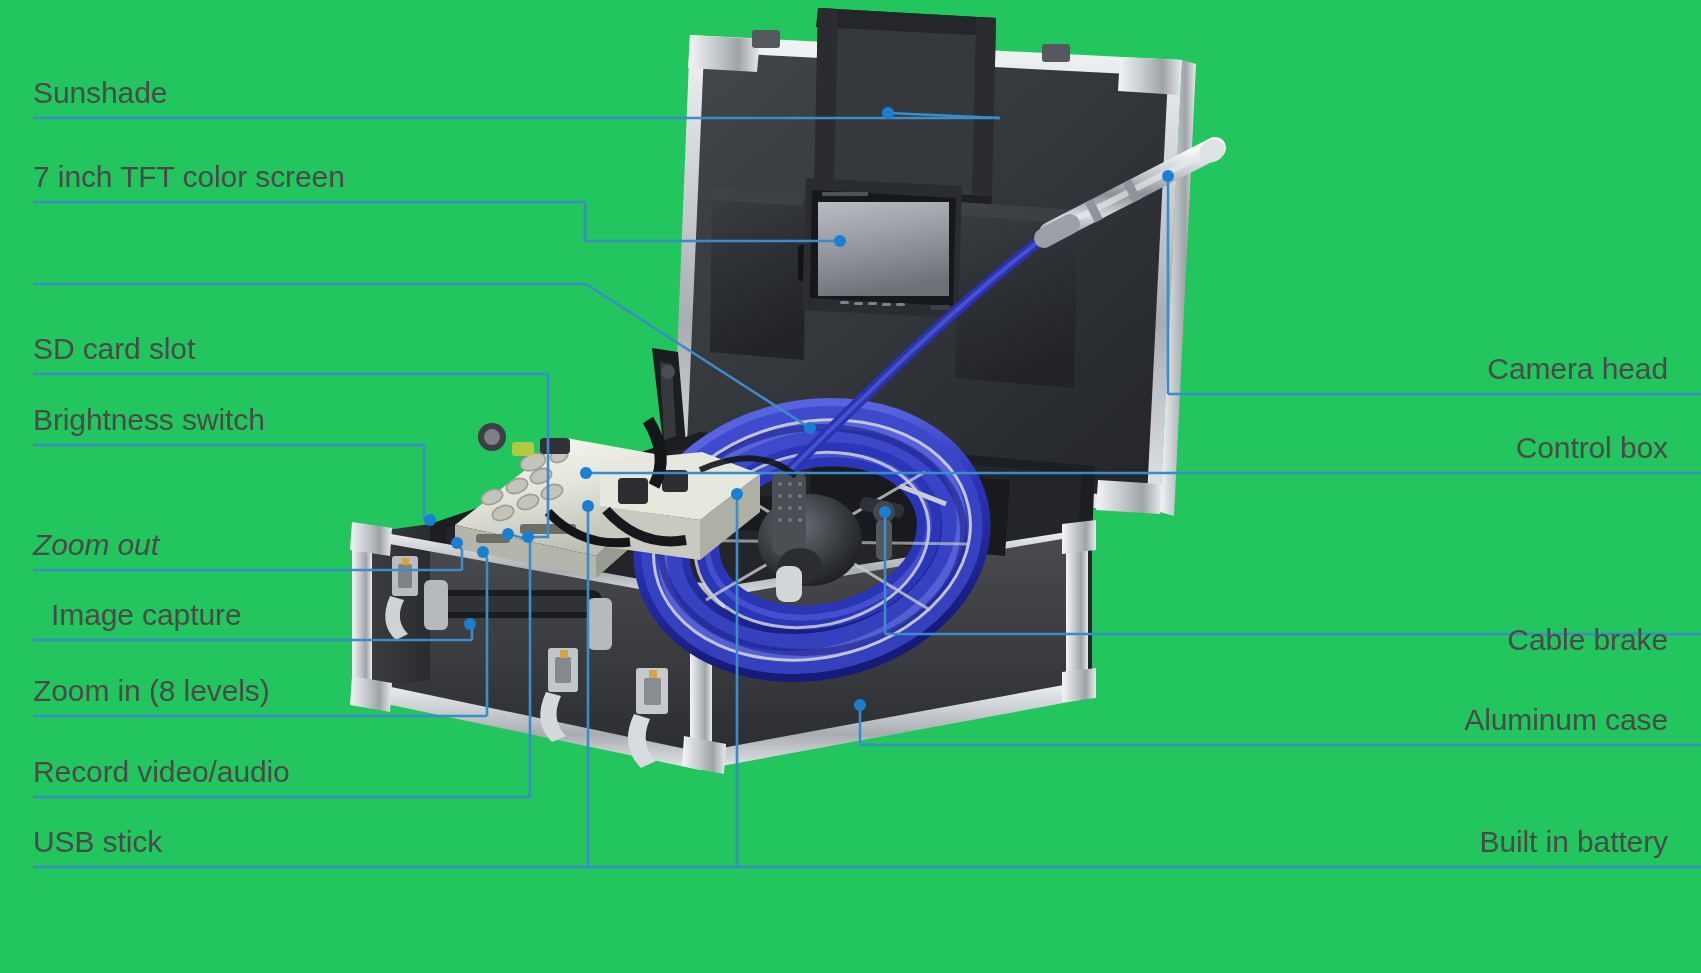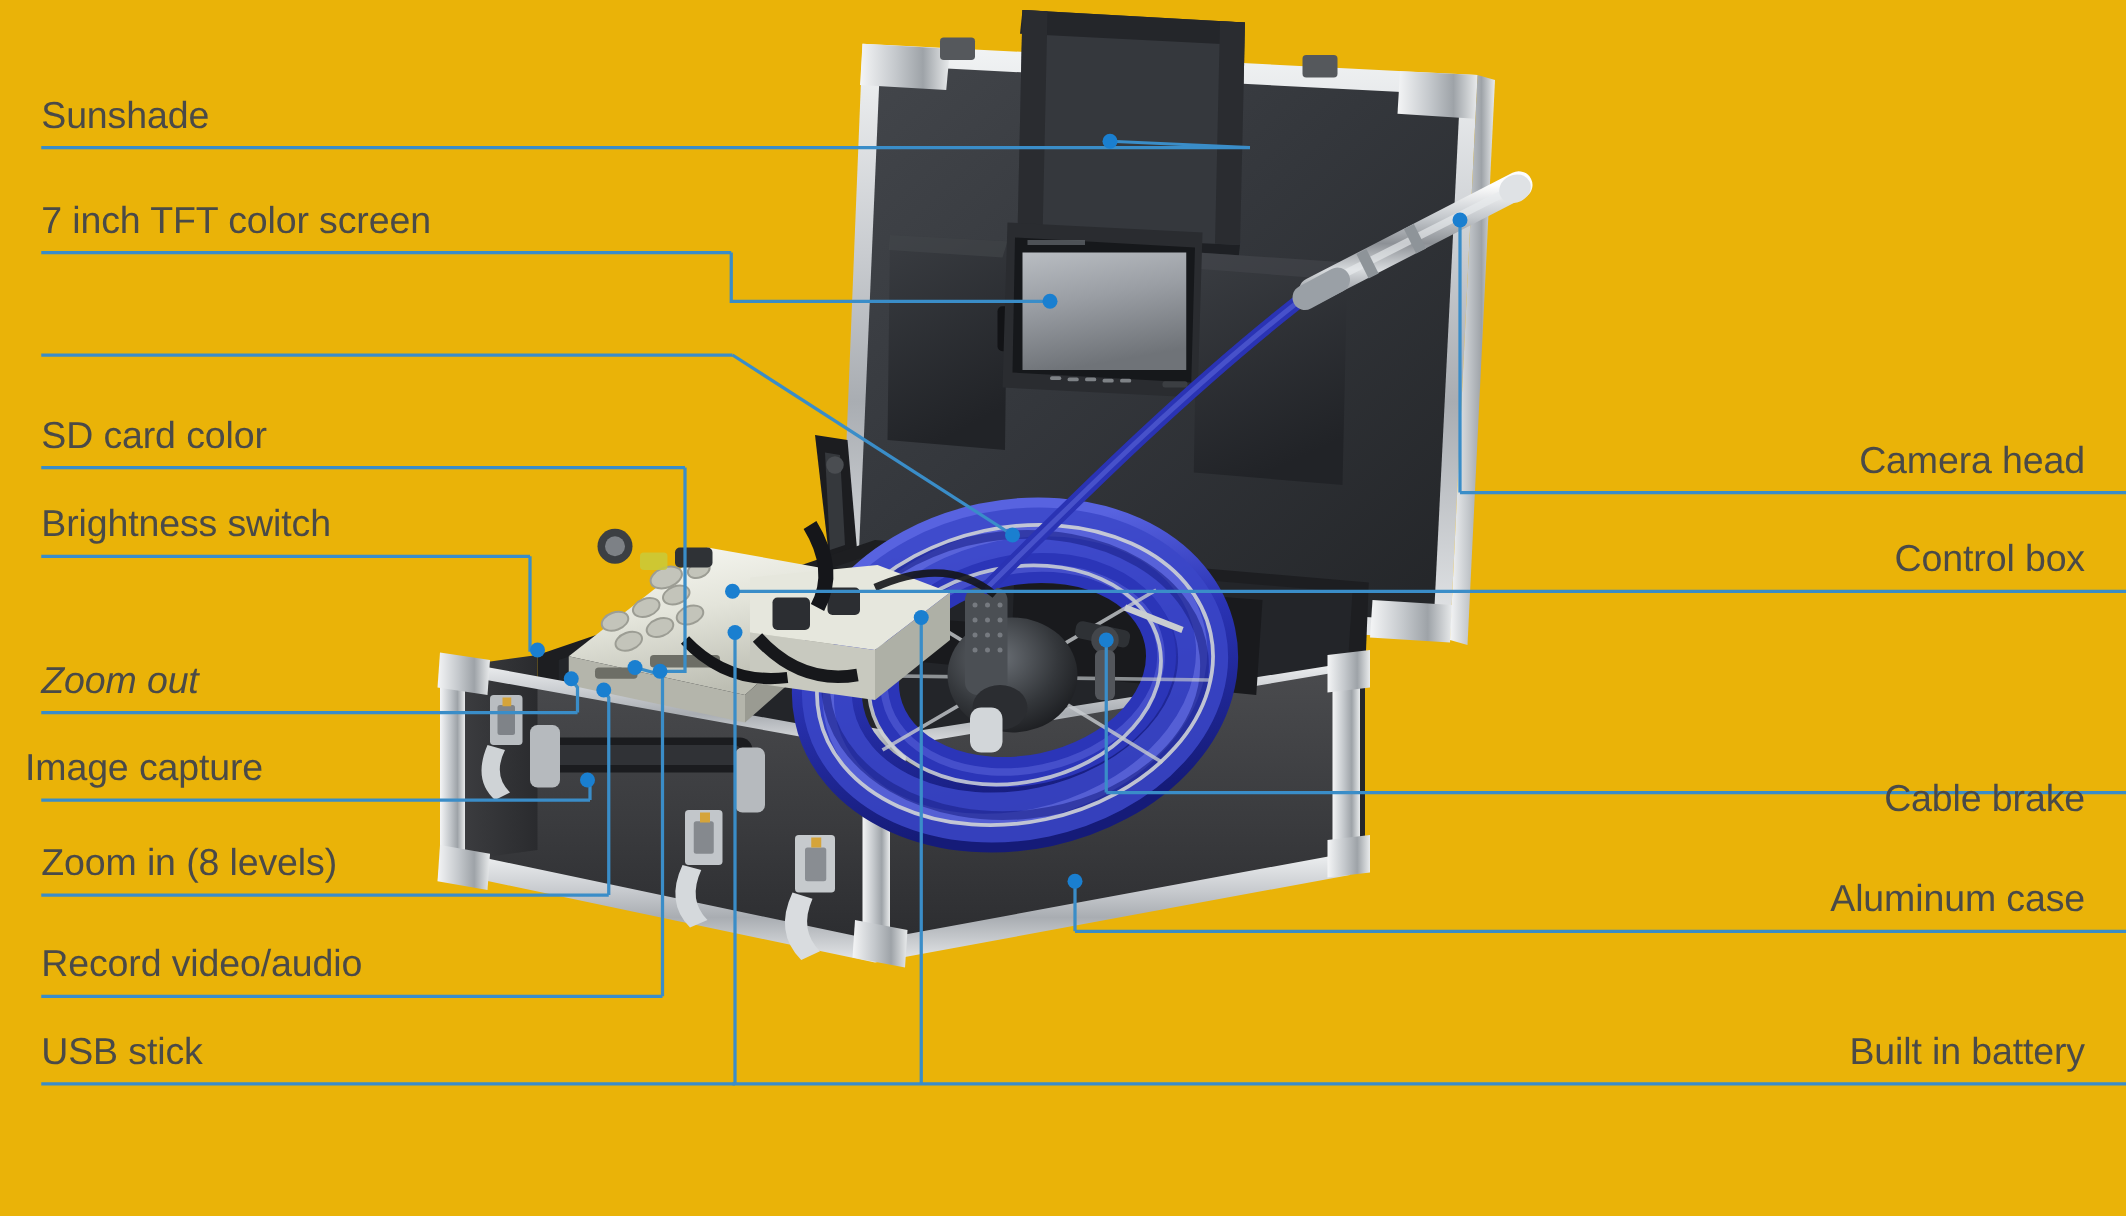--- a/index.html
+++ b/index.html
@@ -5,21 +5,21 @@
 <style>
   html,body{margin:0;padding:0;background:#ffffff;}
   body{
     font-family:"Liberation Sans","DejaVu Sans",sans-serif;
     -webkit-font-smoothing:antialiased;
   }
   #stage{
     position:relative;
     width:1701px;
     height:973px;
-    background:#eab308;
+    background:#22c55e;
     overflow:hidden;
   }
   
   #photo{
     position:absolute;
     left:0; top:0;
     width:1701px; height:973px;
     pointer-events:none;
   }
   
@@ -377,24 +377,24 @@
       <circle cx="1168" cy="176" r="6"></circle>
       <circle cx="586" cy="473" r="6"></circle>
       <circle cx="885" cy="512" r="6"></circle>
       <circle cx="860" cy="705" r="6"></circle>
       <circle cx="737" cy="494" r="6"></circle>
     </g>
   </svg>
 
   <div class="callout left" style="left:33px;  top:78px;">Sunshade</div>
   <div class="callout left" style="left:33px;  top:162px;">7 inch TFT color screen</div>
-  <div class="callout left" style="left:33px;  top:334px;">SD card color</div>
+  <div class="callout left" style="left:33px;  top:334px;">SD card slot</div>
   <div class="callout left" style="left:33px;  top:405px;">Brightness switch</div>
   <div class="callout left" style="left:33px;  top:530px;font-style:italic;">Zoom out</div>
-  <div class="callout left" style="left:20px;  top:600px;">Image capture</div>
+  <div class="callout left" style="left:51px;  top:600px;">Image capture</div>
   <div class="callout left" style="left:33px;  top:676px;">Zoom in (8 levels)</div>
   <div class="callout left" style="left:33px;  top:757px;">Record video/audio</div>
   <div class="callout left" style="left:33px;  top:827px;">USB stick</div>
 
   <div class="callout right" style="right:33px; top:354px;margin-left:16px;">Camera head</div>
   <div class="callout right" style="right:33px; top:433px;">Control box</div>
   <div class="callout right" style="right:33px; top:594px;margin-top:31px;">Cable brake</div>
   <div class="callout right" style="right:33px; top:705px;">Aluminum case</div>
   <div class="callout right" style="right:33px; top:827px;">Built in battery</div>
 

